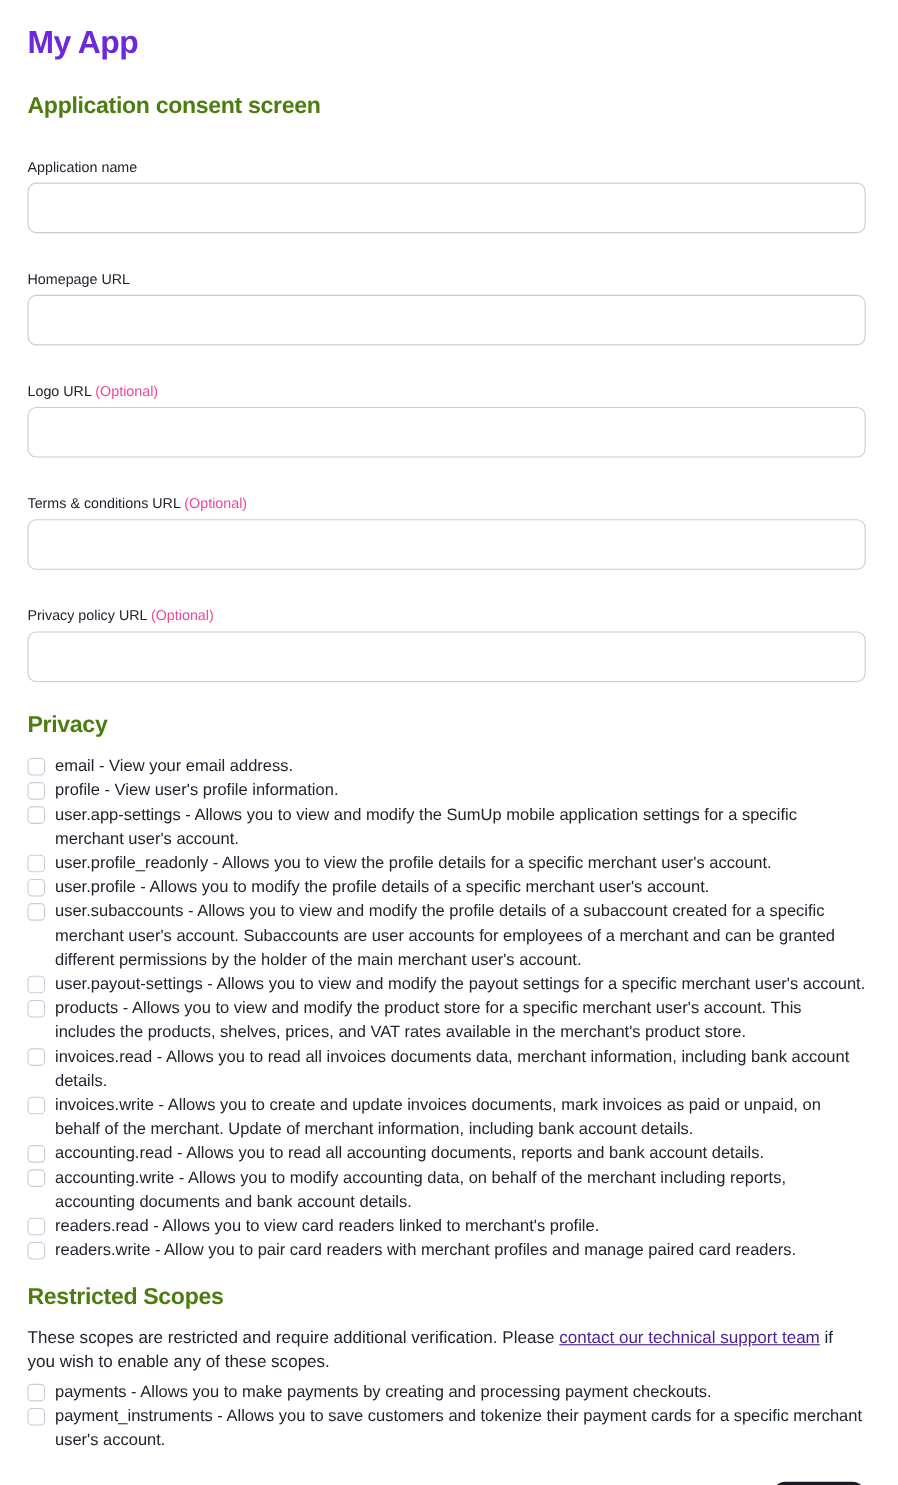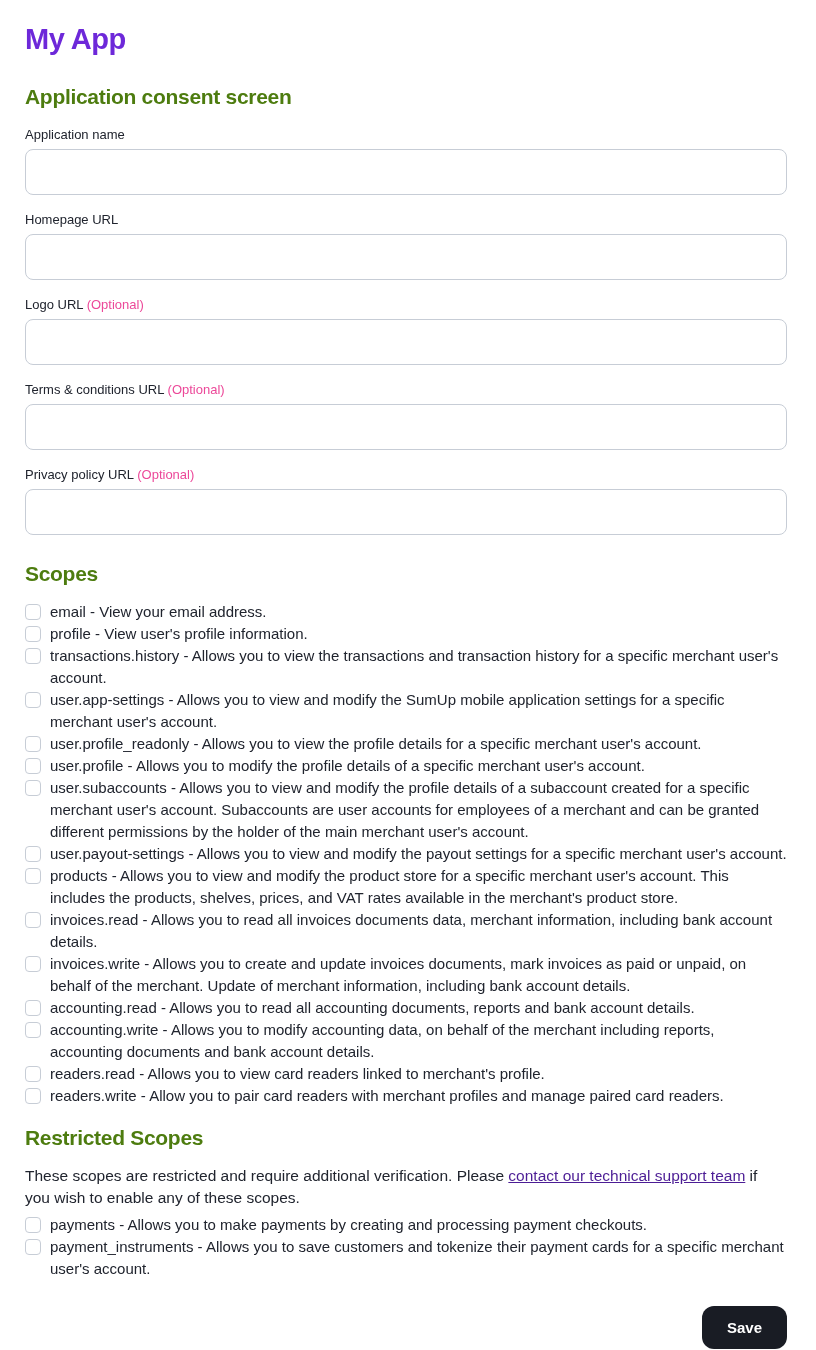--- a/index.html
+++ b/index.html
@@ -24,21 +24,21 @@
     font-weight: 700;
     letter-spacing: -0.3px;
     line-height: 26px;
     margin: 0;
     color: #4d7c0f;
   }
   h2.consent-title { margin-top: 28px; }
   h2.scopes-title { margin-top: 26px; }
   h2.restricted-title { margin-top: 18px; }
 
-  .field { margin-top: 17px; }
+  .field { margin-top: 34px; }
   .field-label {
     display: block;
     font-size: 13px;
     line-height: 16px;
     color: #20242e;
   }
   .field-label .optional { color: #ec4899; }
   .text-input {
     display: block;
     width: 100%;
@@ -135,34 +135,30 @@
       <div class="field">
         <label class="field-label"><span>Terms &amp; conditions URL</span><span class="optional"> (Optional)</span></label>
         <input type="text" class="text-input" style="">
       </div>
       <div class="field">
         <label class="field-label"><span>Privacy policy URL</span><span class="optional"> (Optional)</span></label>
         <input type="text" class="text-input" style="">
       </div>
     </div>
 
-  <h2 class="section-title scopes-title">Scopes</h2>
+  <h2 class="section-title scopes-title">Privacy</h2>
 
   <div id="scopes-list" class="scope-list">
       <label class="scope-row">
         <input type="checkbox" class="scope-checkbox" style="">
         <span class="scope-text">email - View your email address.</span>
       </label>
       <label class="scope-row">
         <input type="checkbox" class="scope-checkbox" style="">
         <span class="scope-text">profile - View user's profile information.</span>
-      </label>
-      <label class="scope-row">
-        <input type="checkbox" class="scope-checkbox" style="">
-        <span class="scope-text">transactions.history - Allows you to view the transactions and transaction history for a specific merchant user's account.</span>
       </label>
       <label class="scope-row">
         <input type="checkbox" class="scope-checkbox" style="">
         <span class="scope-text">user.app-settings - Allows you to view and modify the SumUp mobile application settings for a specific merchant user's account.</span>
       </label>
       <label class="scope-row">
         <input type="checkbox" class="scope-checkbox" style="">
         <span class="scope-text">user.profile_readonly - Allows you to view the profile details for a specific merchant user's account.</span>
       </label>
       <label class="scope-row">

